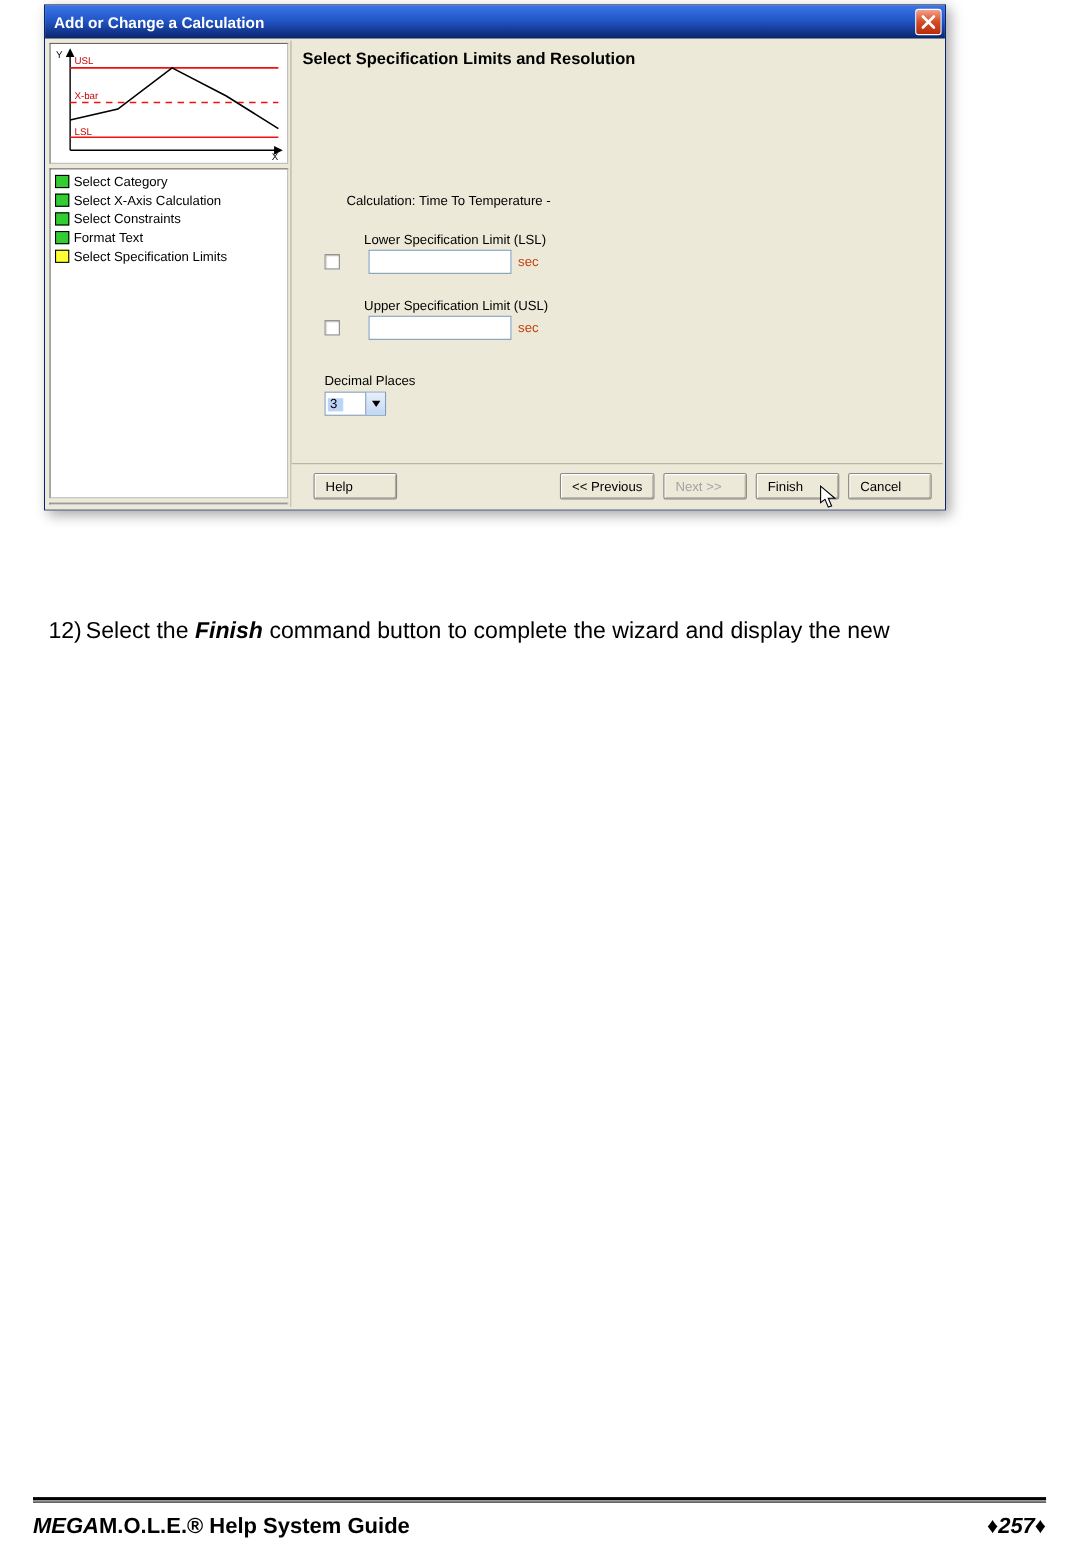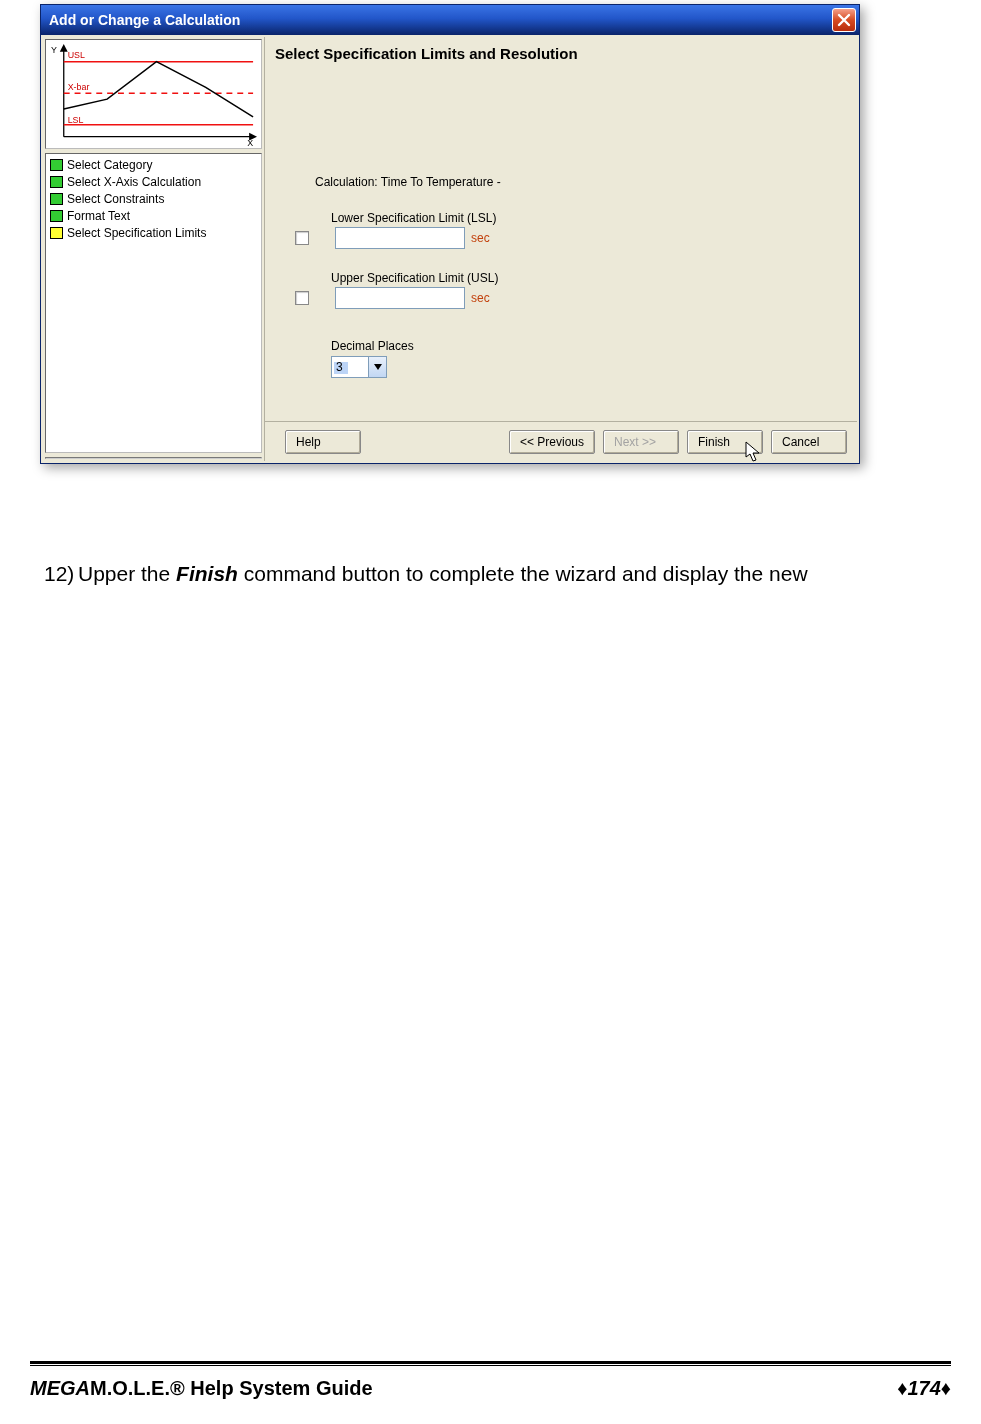--- a/index.html
+++ b/index.html
@@ -137,21 +137,21 @@
     box-shadow: inset 1px 1px 1px rgba(0,0,0,.2);
   }
   .txt-input {
     width:130px; height:22px;
     border:1px solid #7f9db9;
     background:#fff;
     font-size:12px;
     padding:0 4px;
   }
   .unit { color:#c2410c; font-size:12px; }
-  .dec-block { margin-top:30px; margin-left:36px; }
+  .dec-block { margin-top:30px; }
   .dec-select {
     display:flex; align-items:center;
     width:56px; height:22px;
     border:1px solid #7f9db9;
     background:#fff;
     margin-top:3px;
   }
   .dec-val {
     flex:1; padding:0 4px;
     background:linear-gradient(#bcd4f6,#bcd4f6);
@@ -358,26 +358,26 @@
               </svg>
             </div>
             <div class="btn">Cancel</div>
           </div>
         </div>
       </div>
     </div>
   </div>
 
   <div class="instruction">
-    <span class="num">12)</span><span>Upper the </span><b><i>Finish</i></b><span> command button to complete the wizard and display the new</span>
+    <span class="num">12)</span><span>Select the </span><b><i>Finish</i></b><span> command button to complete the wizard and display the new</span>
   </div>
 
   <div class="footer-rule"></div>
   <div class="footer">
     <span>
       <span class="mega-prefix">MEGA</span><span class="mega-rest" style="font-style:normal">M.O.L.E.® Help System Guide</span>
     </span>
     <span>
-      <span class="diamond">♦</span><span>174</span><span class="diamond">♦</span>
+      <span class="diamond">♦</span><span>257</span><span class="diamond">♦</span>
     </span>
   </div>
 
 </div>
 
 </body></html>

